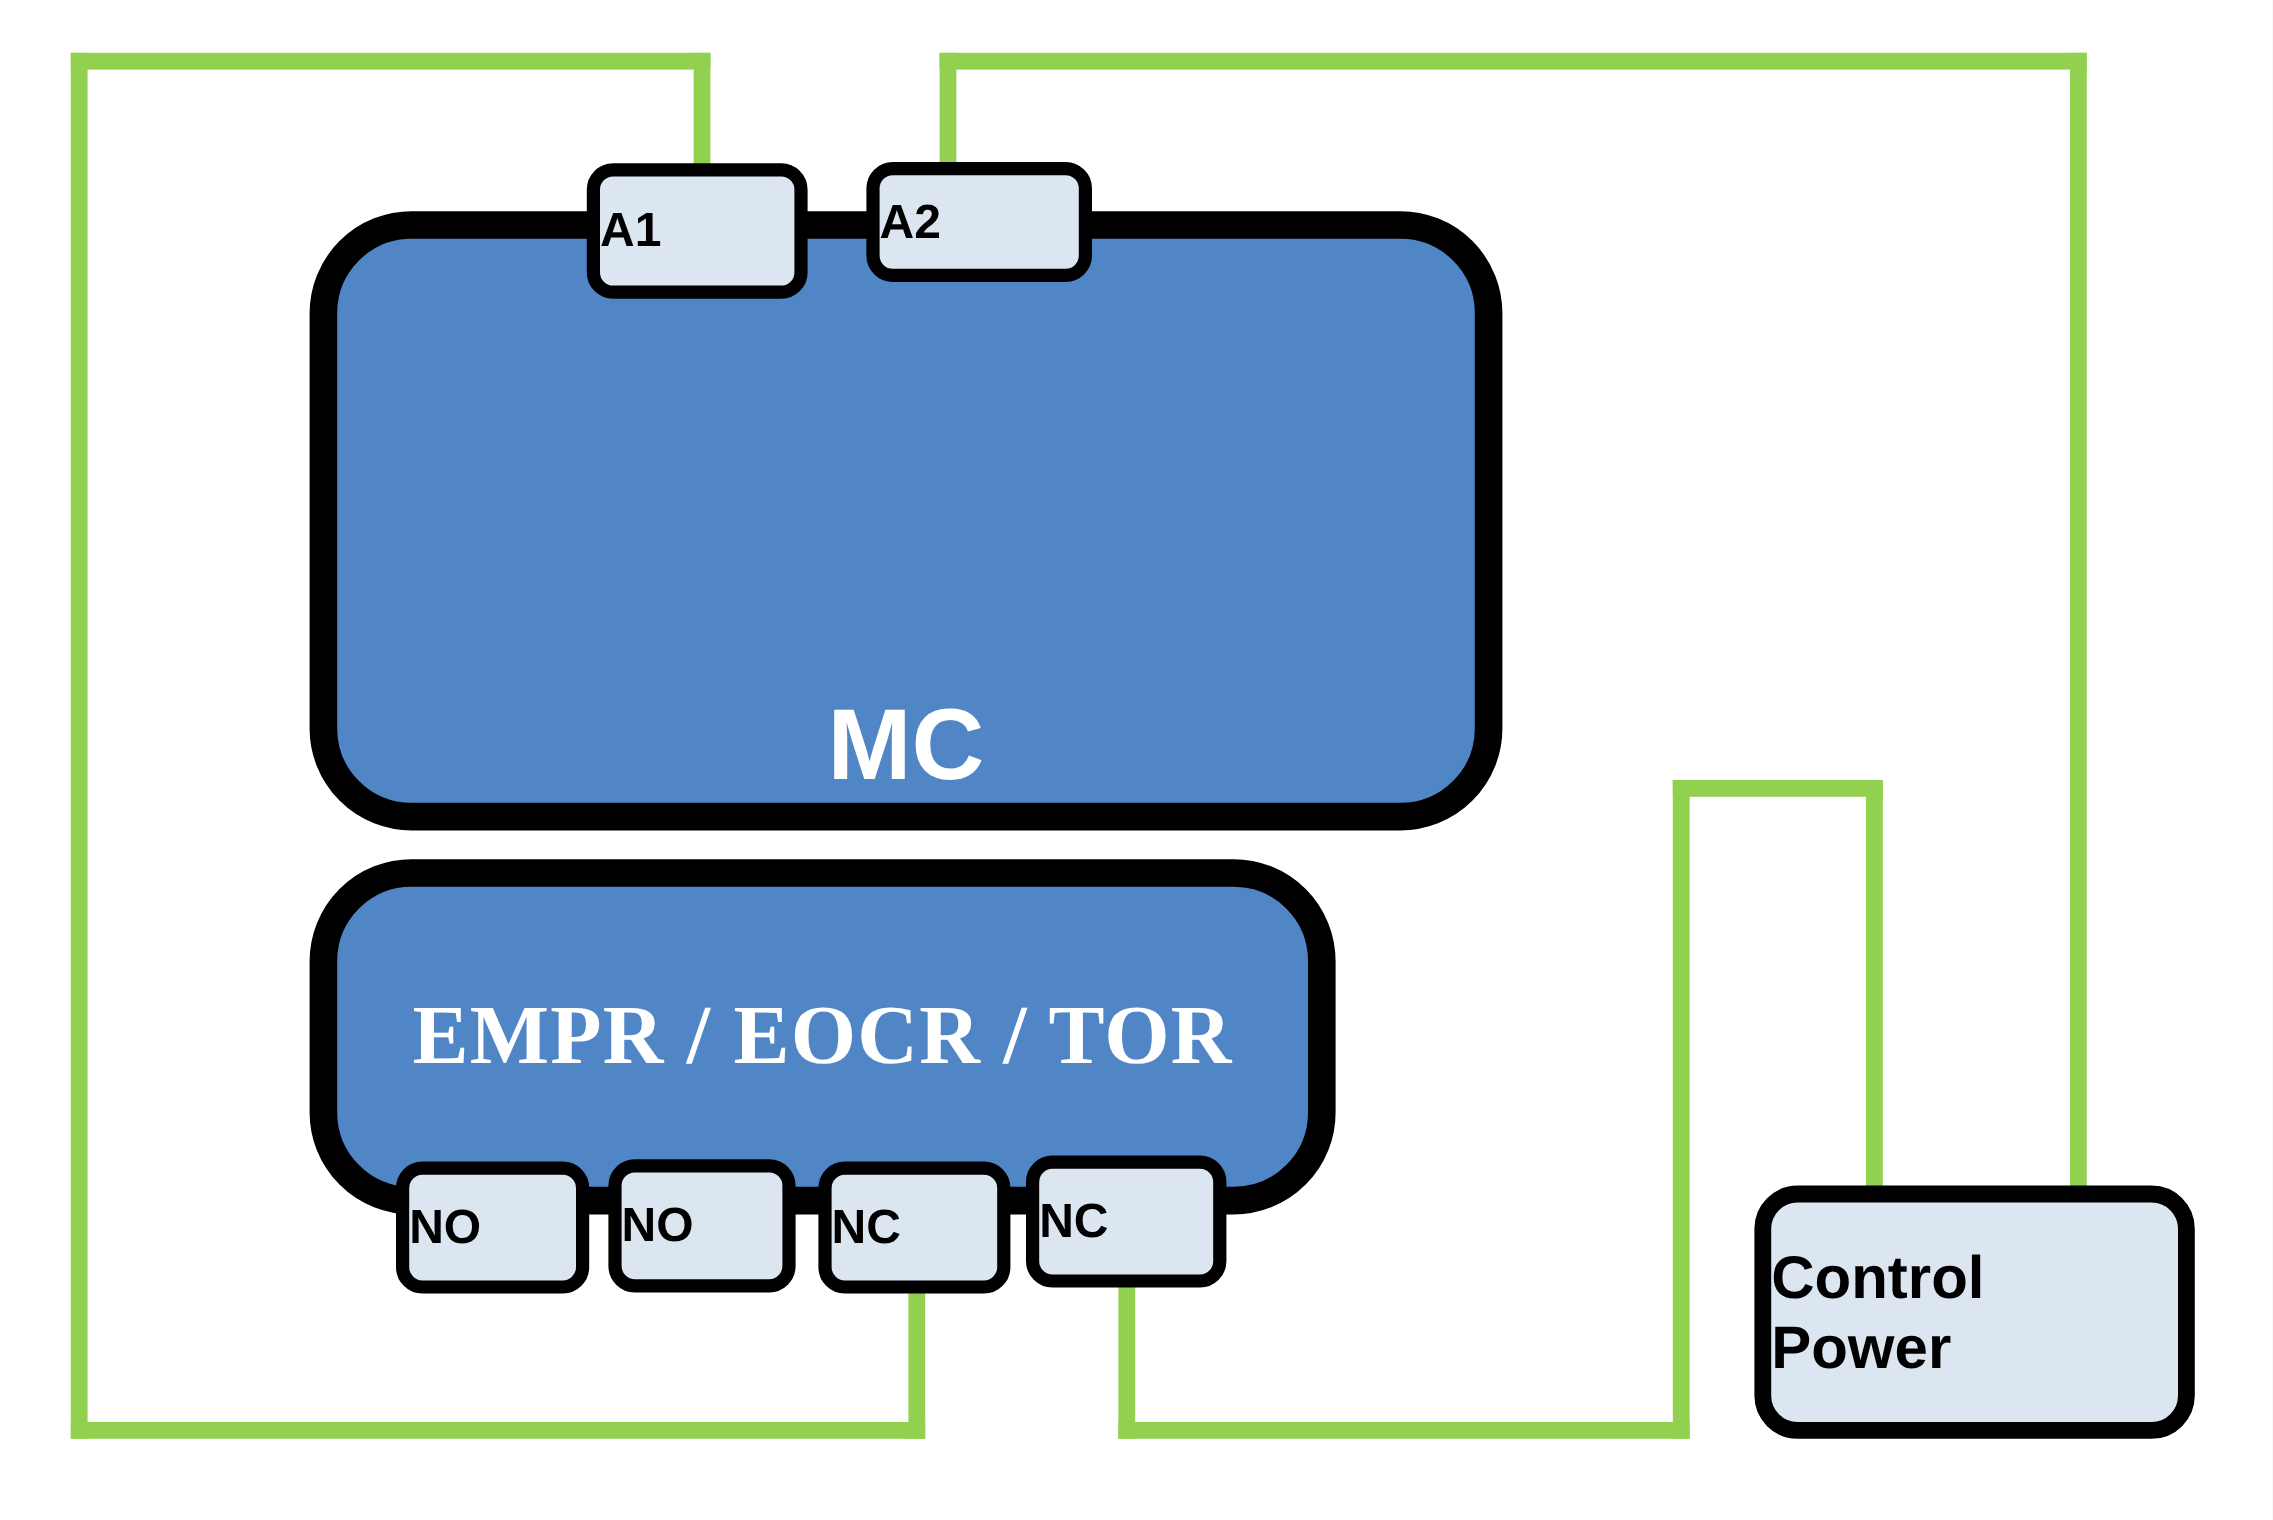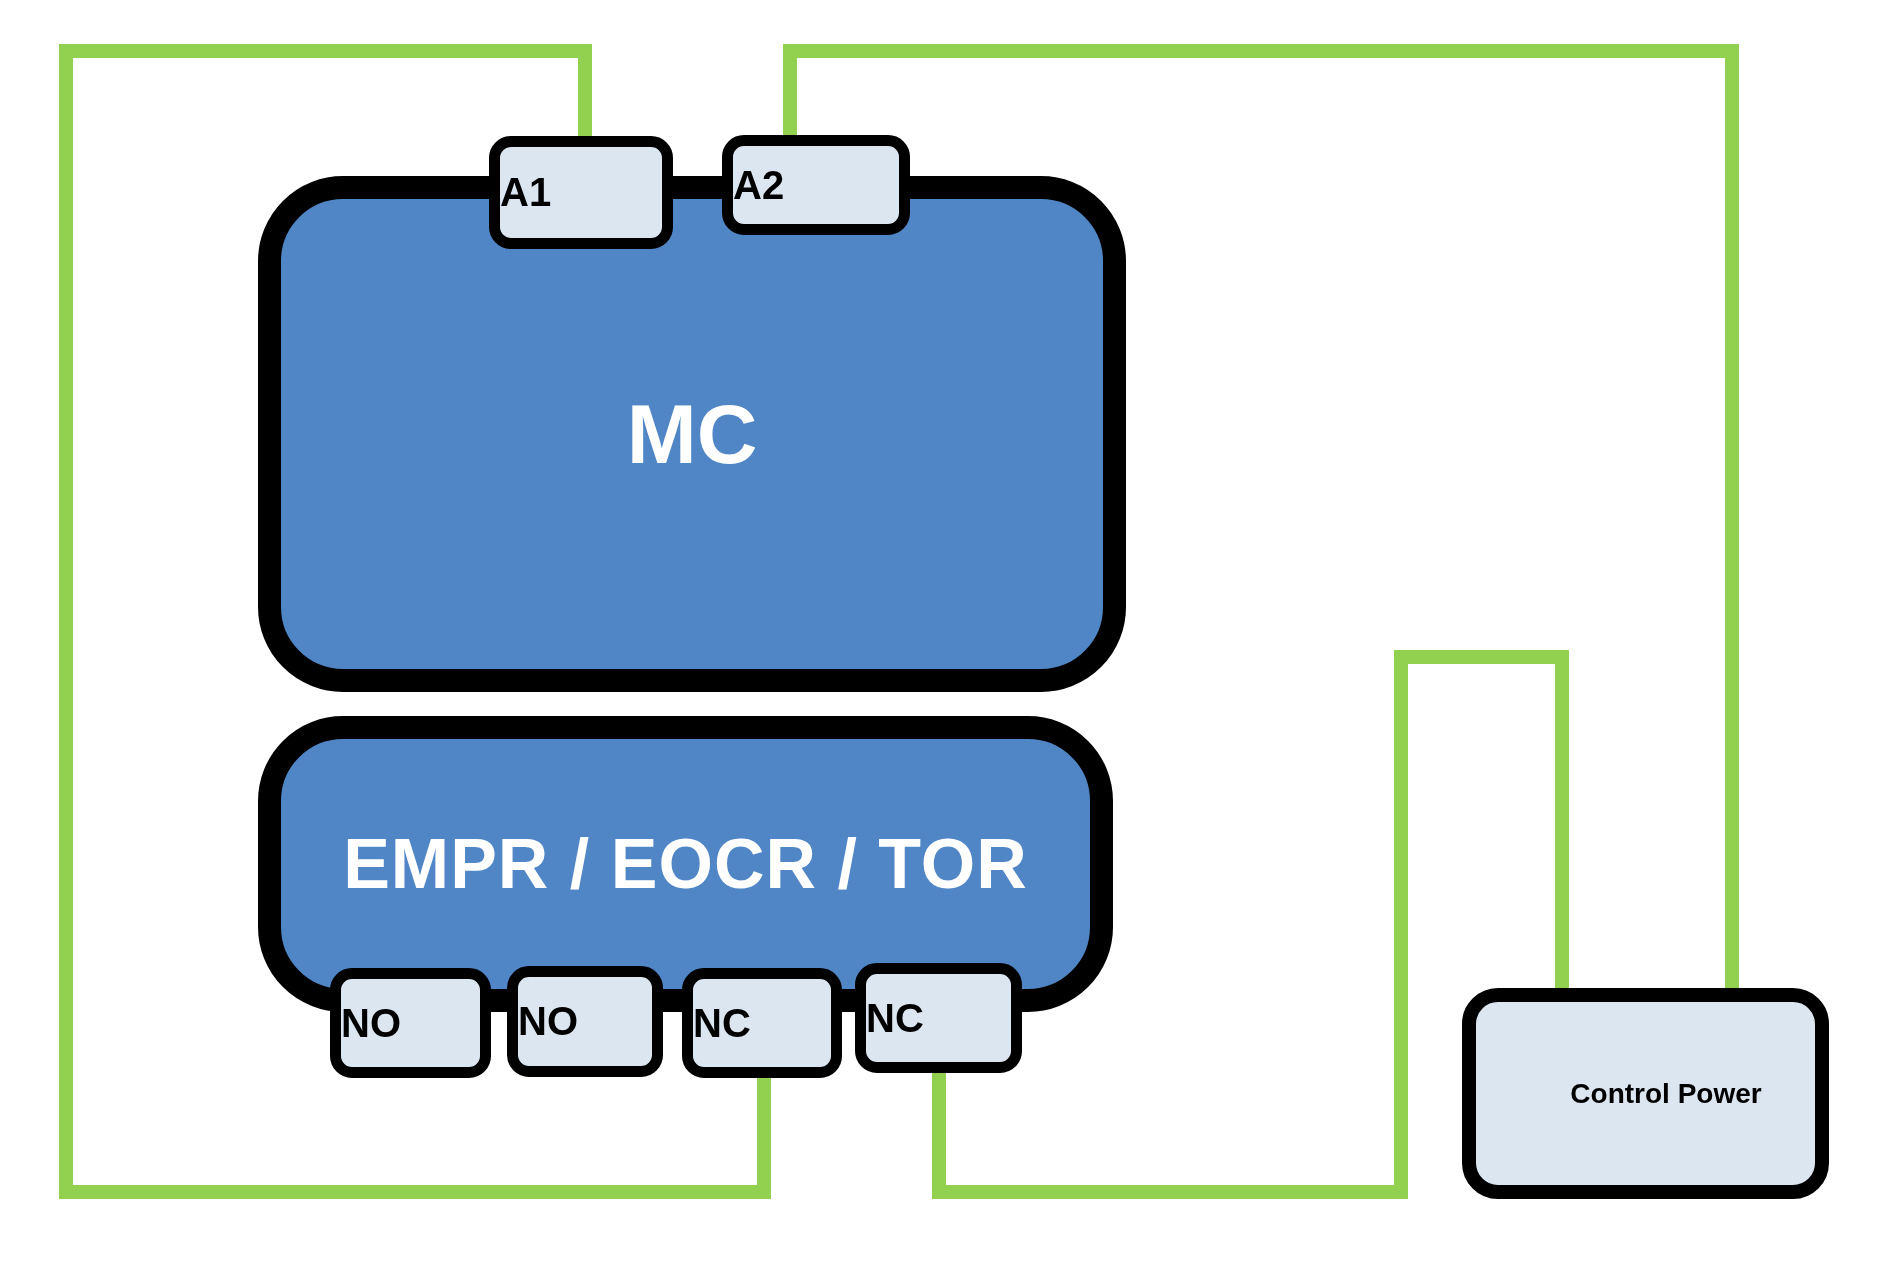--- a/index.html
+++ b/index.html
@@ -33,21 +33,21 @@
     border: 23px solid var(--block-border);
     border-radius: 85px;
     display: flex;
     align-items: center;
     justify-content: center;
     color: var(--block-label);
     font-weight: bold;
     z-index: 2;
   }
   .block.mc { font-size: 84px; }
-  .block.relay { font-size: 70px; letter-spacing: 1px; }
+  .block.relay { font-size: 70px; letter-spacing: 1px; font-family: Liberation Serif, serif; }
   .terminal {
     position: absolute;
     background: var(--terminal-fill);
     border: 11px solid var(--terminal-border);
     border-radius: 22px;
     display: flex;
     align-items: center;
     color: var(--terminal-label);
     font-weight: bold;
     font-size: 40px;
@@ -56,23 +56,22 @@
   .power {
     position: absolute;
     background: var(--terminal-fill);
     border: 14px solid var(--terminal-border);
     border-radius: 36px;
     display: flex;
     align-items: center;
     justify-content: center;
     color: var(--terminal-label);
     font-weight: bold;
-    font-size: 28px;
+    font-size: 50px;
     z-index: 2;
-    padding-left: 41px;
   }
 </style>
 </head>
 <body>
 
 <div class="canvas">
 
   <div class="wire" style="left:578px; top:44px; width:14px; height:116px;"></div>
   <div class="wire" style="left:59px; top:44px; width:533px; height:14px;"></div>
   <div class="wire" style="left:59px; top:44px; width:14px; height:1155px;"></div>
@@ -82,21 +81,21 @@
   <div class="wire" style="left:783px; top:44px; width:14px; height:116px;"></div>
   <div class="wire" style="left:783px; top:44px; width:956px; height:14px;"></div>
   <div class="wire" style="left:1725px; top:44px; width:14px; height:956px;"></div>
 
   <div class="wire" style="left:932px; top:1065px; width:14px; height:134px;"></div>
   <div class="wire" style="left:932px; top:1185px; width:476px; height:14px;"></div>
   <div class="wire" style="left:1394px; top:650px; width:14px; height:549px;"></div>
   <div class="wire" style="left:1394px; top:650px; width:175px; height:14px;"></div>
   <div class="wire" style="left:1555px; top:650px; width:14px; height:350px;"></div>
 
-  <div class="block mc" style="left:258px; top:176px; width:868px; height:516px;">
+  <div class="block mc" style="left:258px; top:176px; width:994px; height:516px;align-items:flex-end;">
     <span>MC</span>
   </div>
 
   <div class="block relay" style="left:258px; top:716px; width:855px; height:296px;">
     <span>EMPR / EOCR / TOR</span>
   </div>
 
   <div class="power" style="left:1462px; top:988px; width:367px; height:211px;">
     <span>Control Power</span>
   </div>

